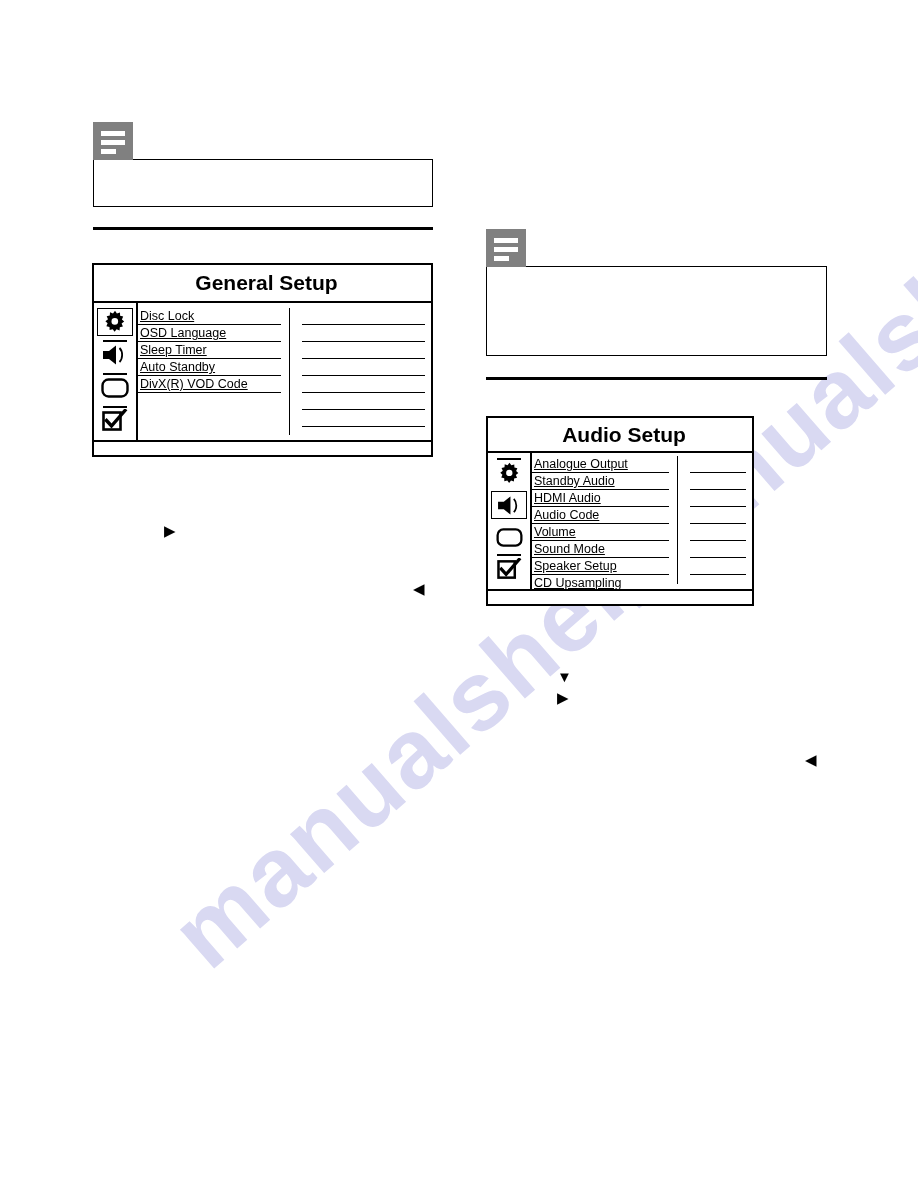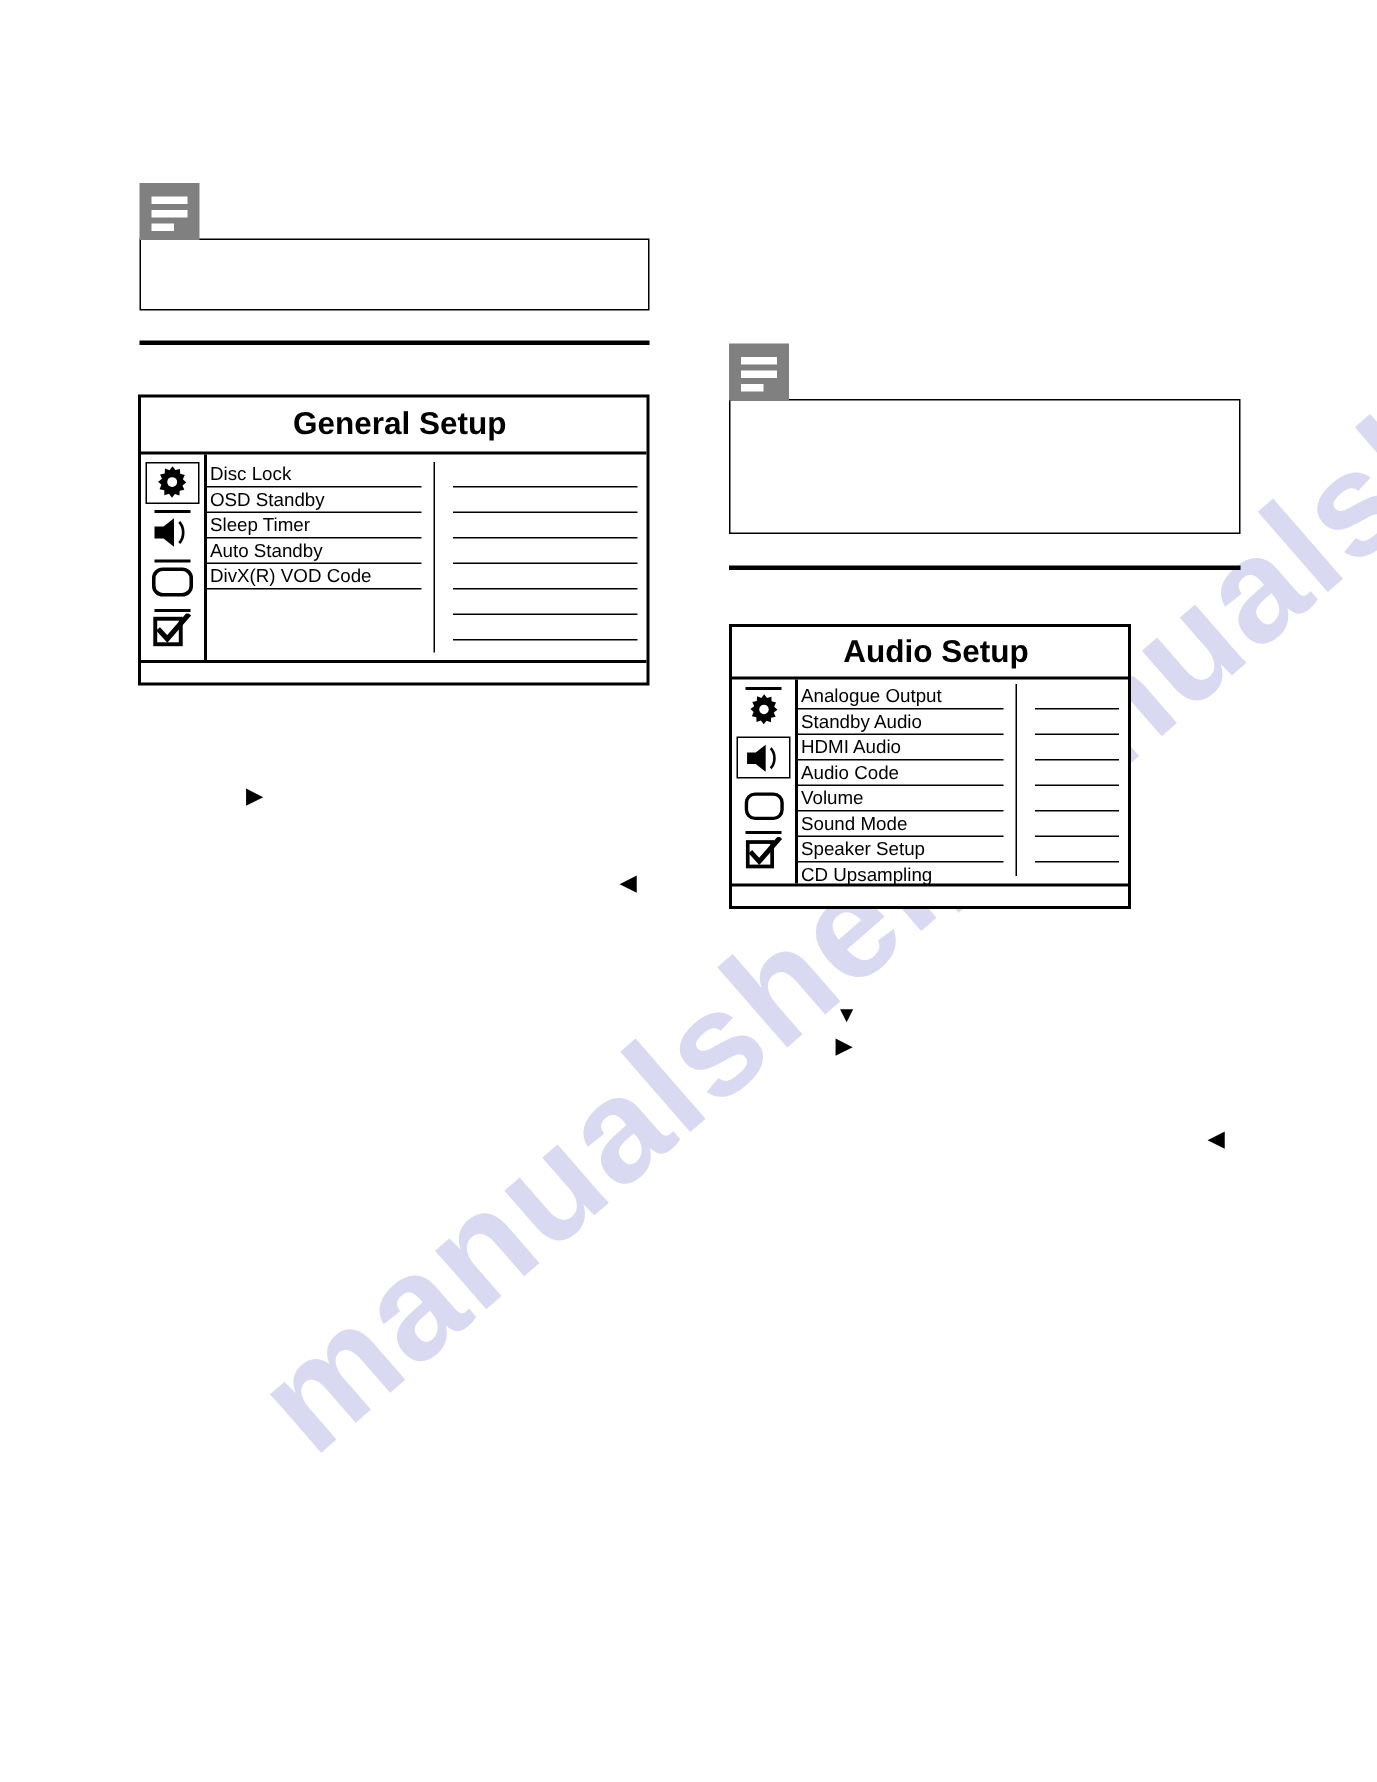--- a/index.html
+++ b/index.html
@@ -131,20 +131,21 @@
     left: 5px;
     right: 5px;
     height: 1.5px;
     background: #000000;
   }
   .osd-cols {
     flex: 1 1 auto;
     display: flex;
     box-sizing: border-box;
     padding: 5px 0 5px 0;
+    text-decoration: underline;
   }
   .col-left {
     flex: 0 0 152px;
     border-right: 1.5px solid #000000;
     padding-right: 8px;
     box-sizing: border-box;
   }
   .col-right {
     flex: 1 1 auto;
     padding-left: 12px;
@@ -241,21 +242,21 @@
               <path fill="none" stroke="#000" stroke-width="3.4" stroke-linecap="square" d="M4.5 11.5 L9.5 17 L23 1.5"></path>
             </svg>
           </span>
         </div>
 
       </div>
 
       <div class="osd-cols">
         <div class="col-left">
           <div class="mrow">Disc Lock</div>
-          <div class="mrow">OSD Standby</div>
+          <div class="mrow">OSD Language</div>
           <div class="mrow">Sleep Timer</div>
           <div class="mrow">Auto Standby</div>
           <div class="mrow">DivX(R) VOD Code</div>
           <div class="mrow blank"></div>
           <div class="mrow blank"></div>
           <div class="mrow blank"></div>
         </div>
         <div class="col-right">
           <div class="vrow"></div>
           <div class="vrow"></div>

